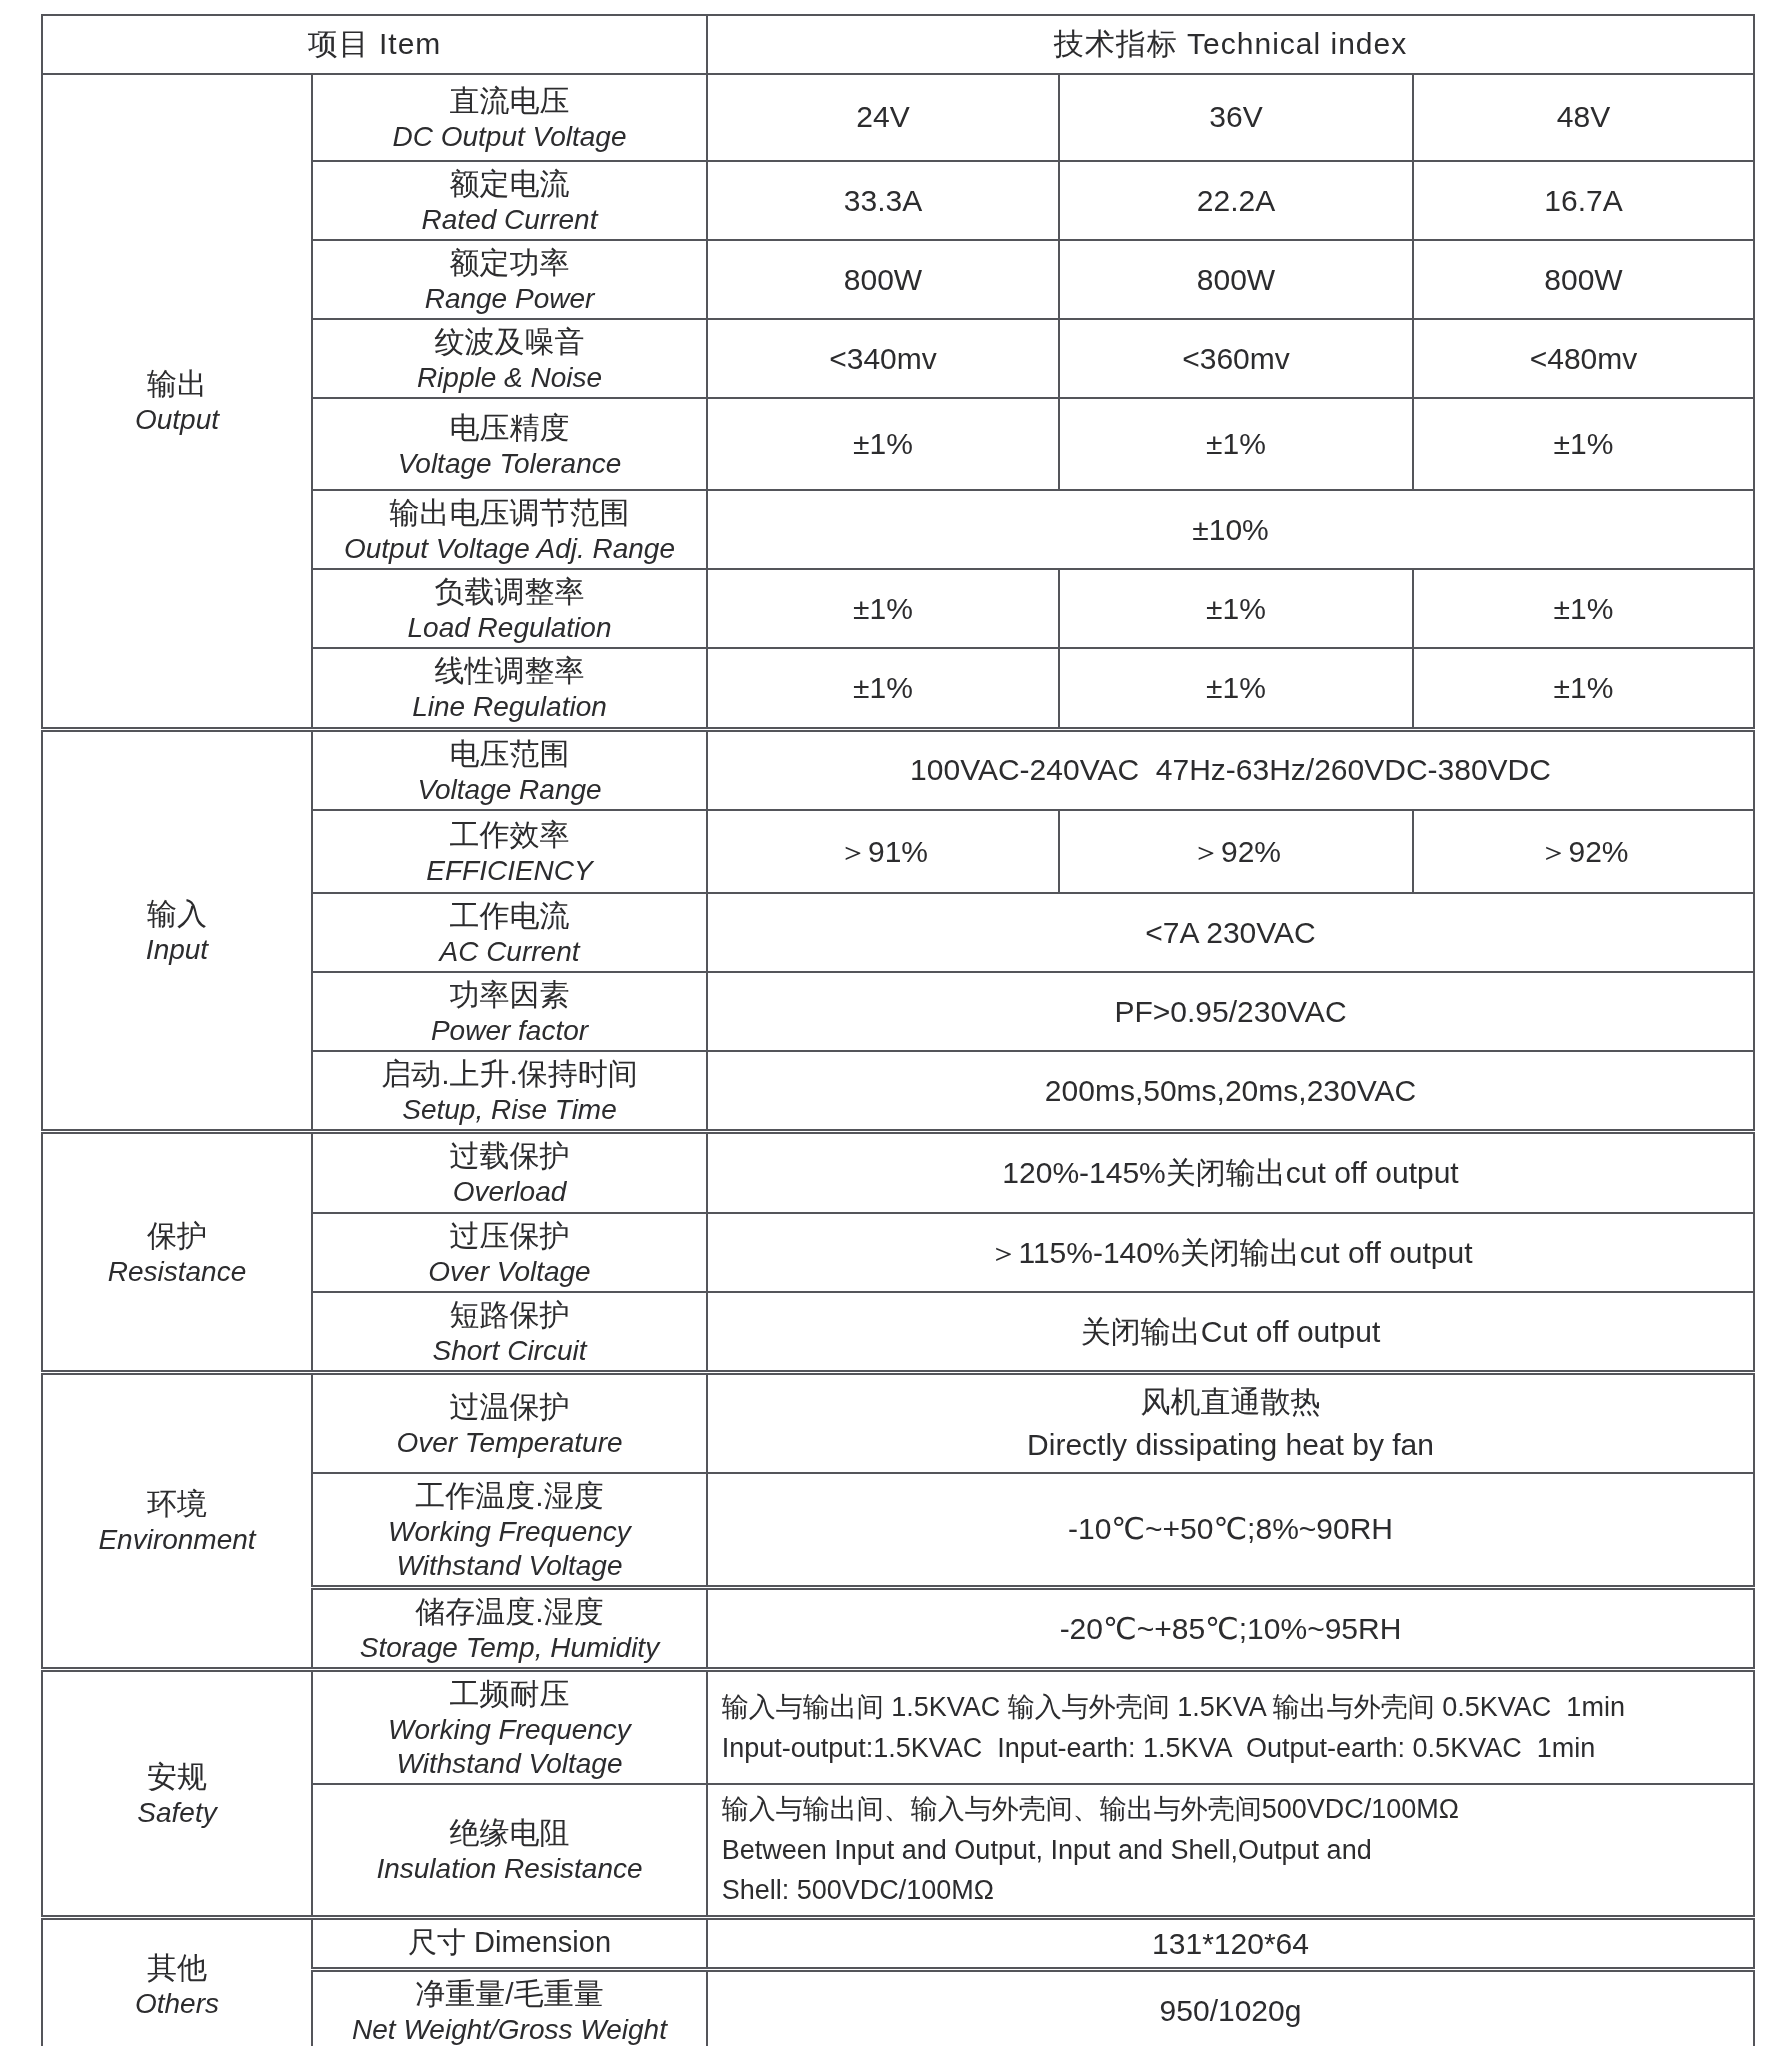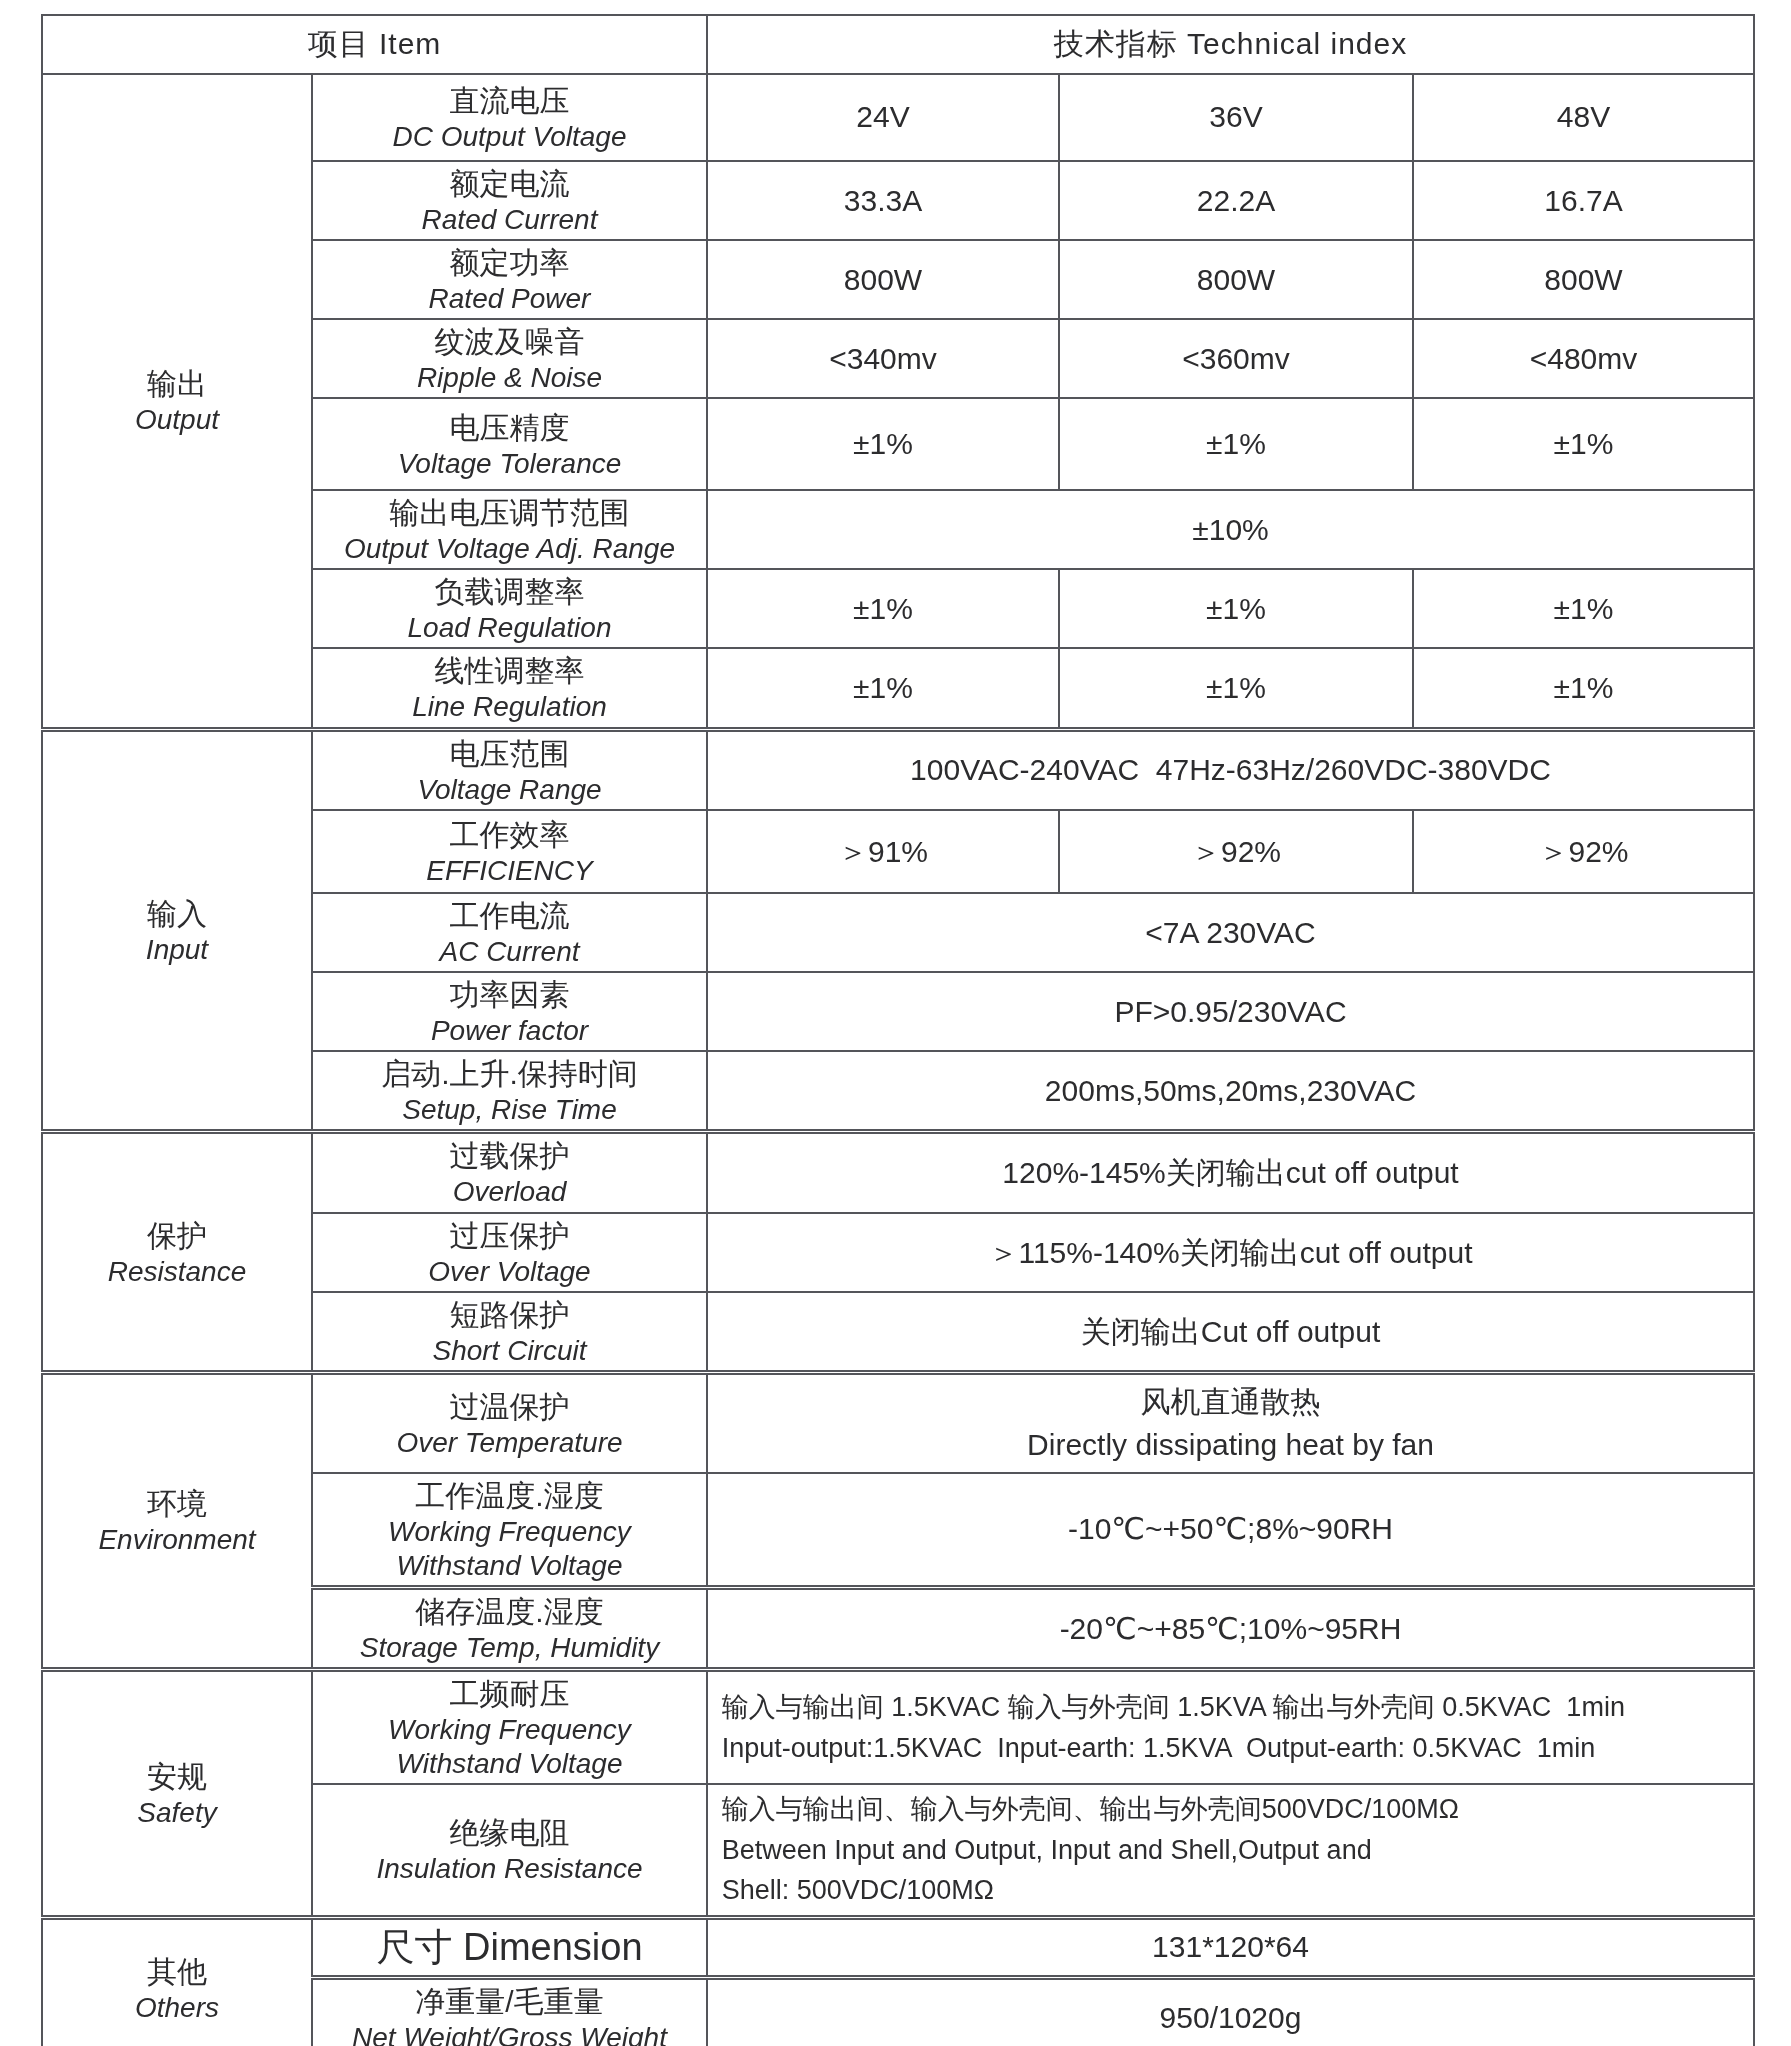--- a/index.html
+++ b/index.html
@@ -20,21 +20,21 @@
     text-align:center;
     vertical-align:middle;
     padding:2px 3.9px;
     overflow:hidden;
   }
   tr.dbl td{border-top:5.9px double #54555a;}
   .hdr{font-size:30px;letter-spacing:1px;}
   .sec{font-size:30px;}
   .zh{display:block;font-size:30px;line-height:1.3;white-space:pre-wrap;}
   .en{display:block;font-size:28px;line-height:1.22;white-space:pre-wrap;font-style:italic;}
-  .one{font-size:38px;}
+  .one{font-size:29px;}
   .val{font-size:30px;white-space:pre-wrap;line-height:1.45;}
   .vall{font-size:27px;text-align:left;padding:3.9px 13.7px;white-space:pre-wrap;line-height:1.5;}
 </style>
 </head>
 <body>
 
 <table class="spec">
   <colgroup>
     <col style="width:270px">
       <col style="width:395px">
@@ -67,21 +67,21 @@
       <span class="zh">额定电流</span>
       <span class="en">Rated Current</span>
     </td>
     <td class="val">33.3A</td>
     <td class="val">22.2A</td>
     <td class="val">16.7A</td>
   </tr>
   <tr style="height:76px">
     <td class="lbl">
       <span class="zh">额定功率</span>
-      <span class="en">Rated Power</span>
+      <span class="en">Range Power</span>
     </td>
     <td class="val">800W</td>
     <td class="val">800W</td>
     <td class="val">800W</td>
   </tr>
   <tr style="height:76px">
     <td class="lbl">
       <span class="zh">纹波及噪音</span>
       <span class="en">Ripple &amp; Noise</span>
     </td>

